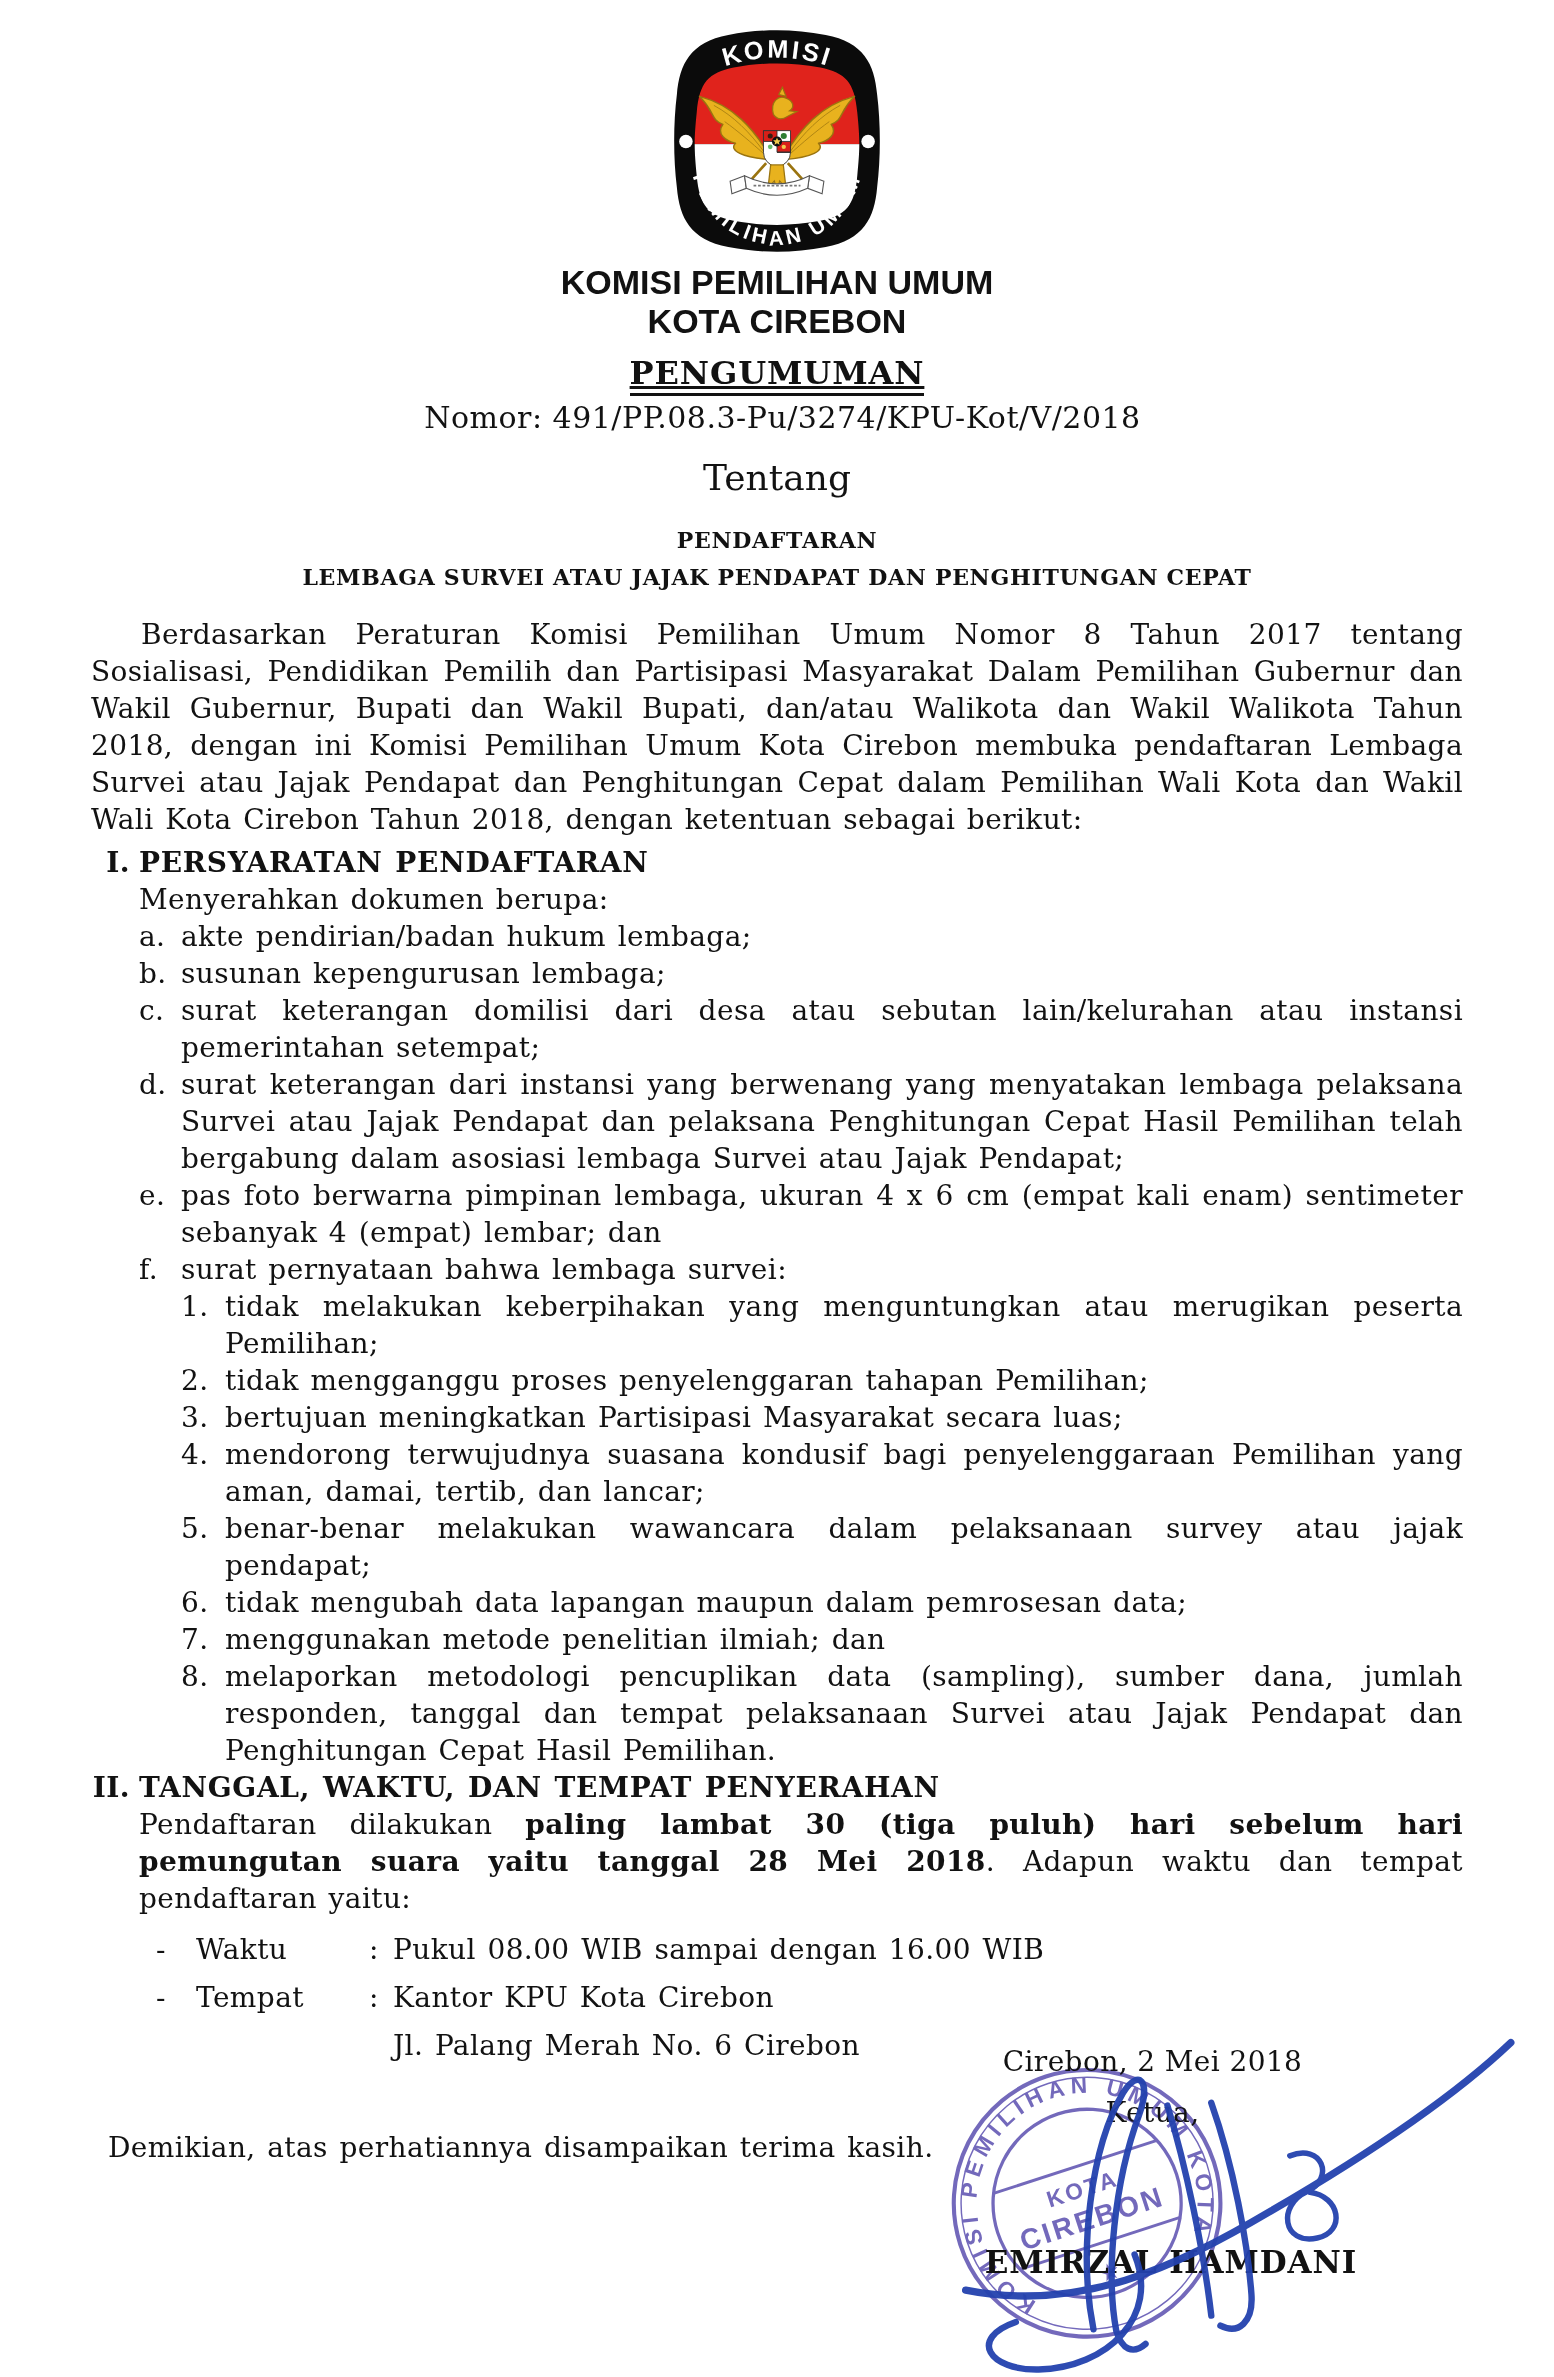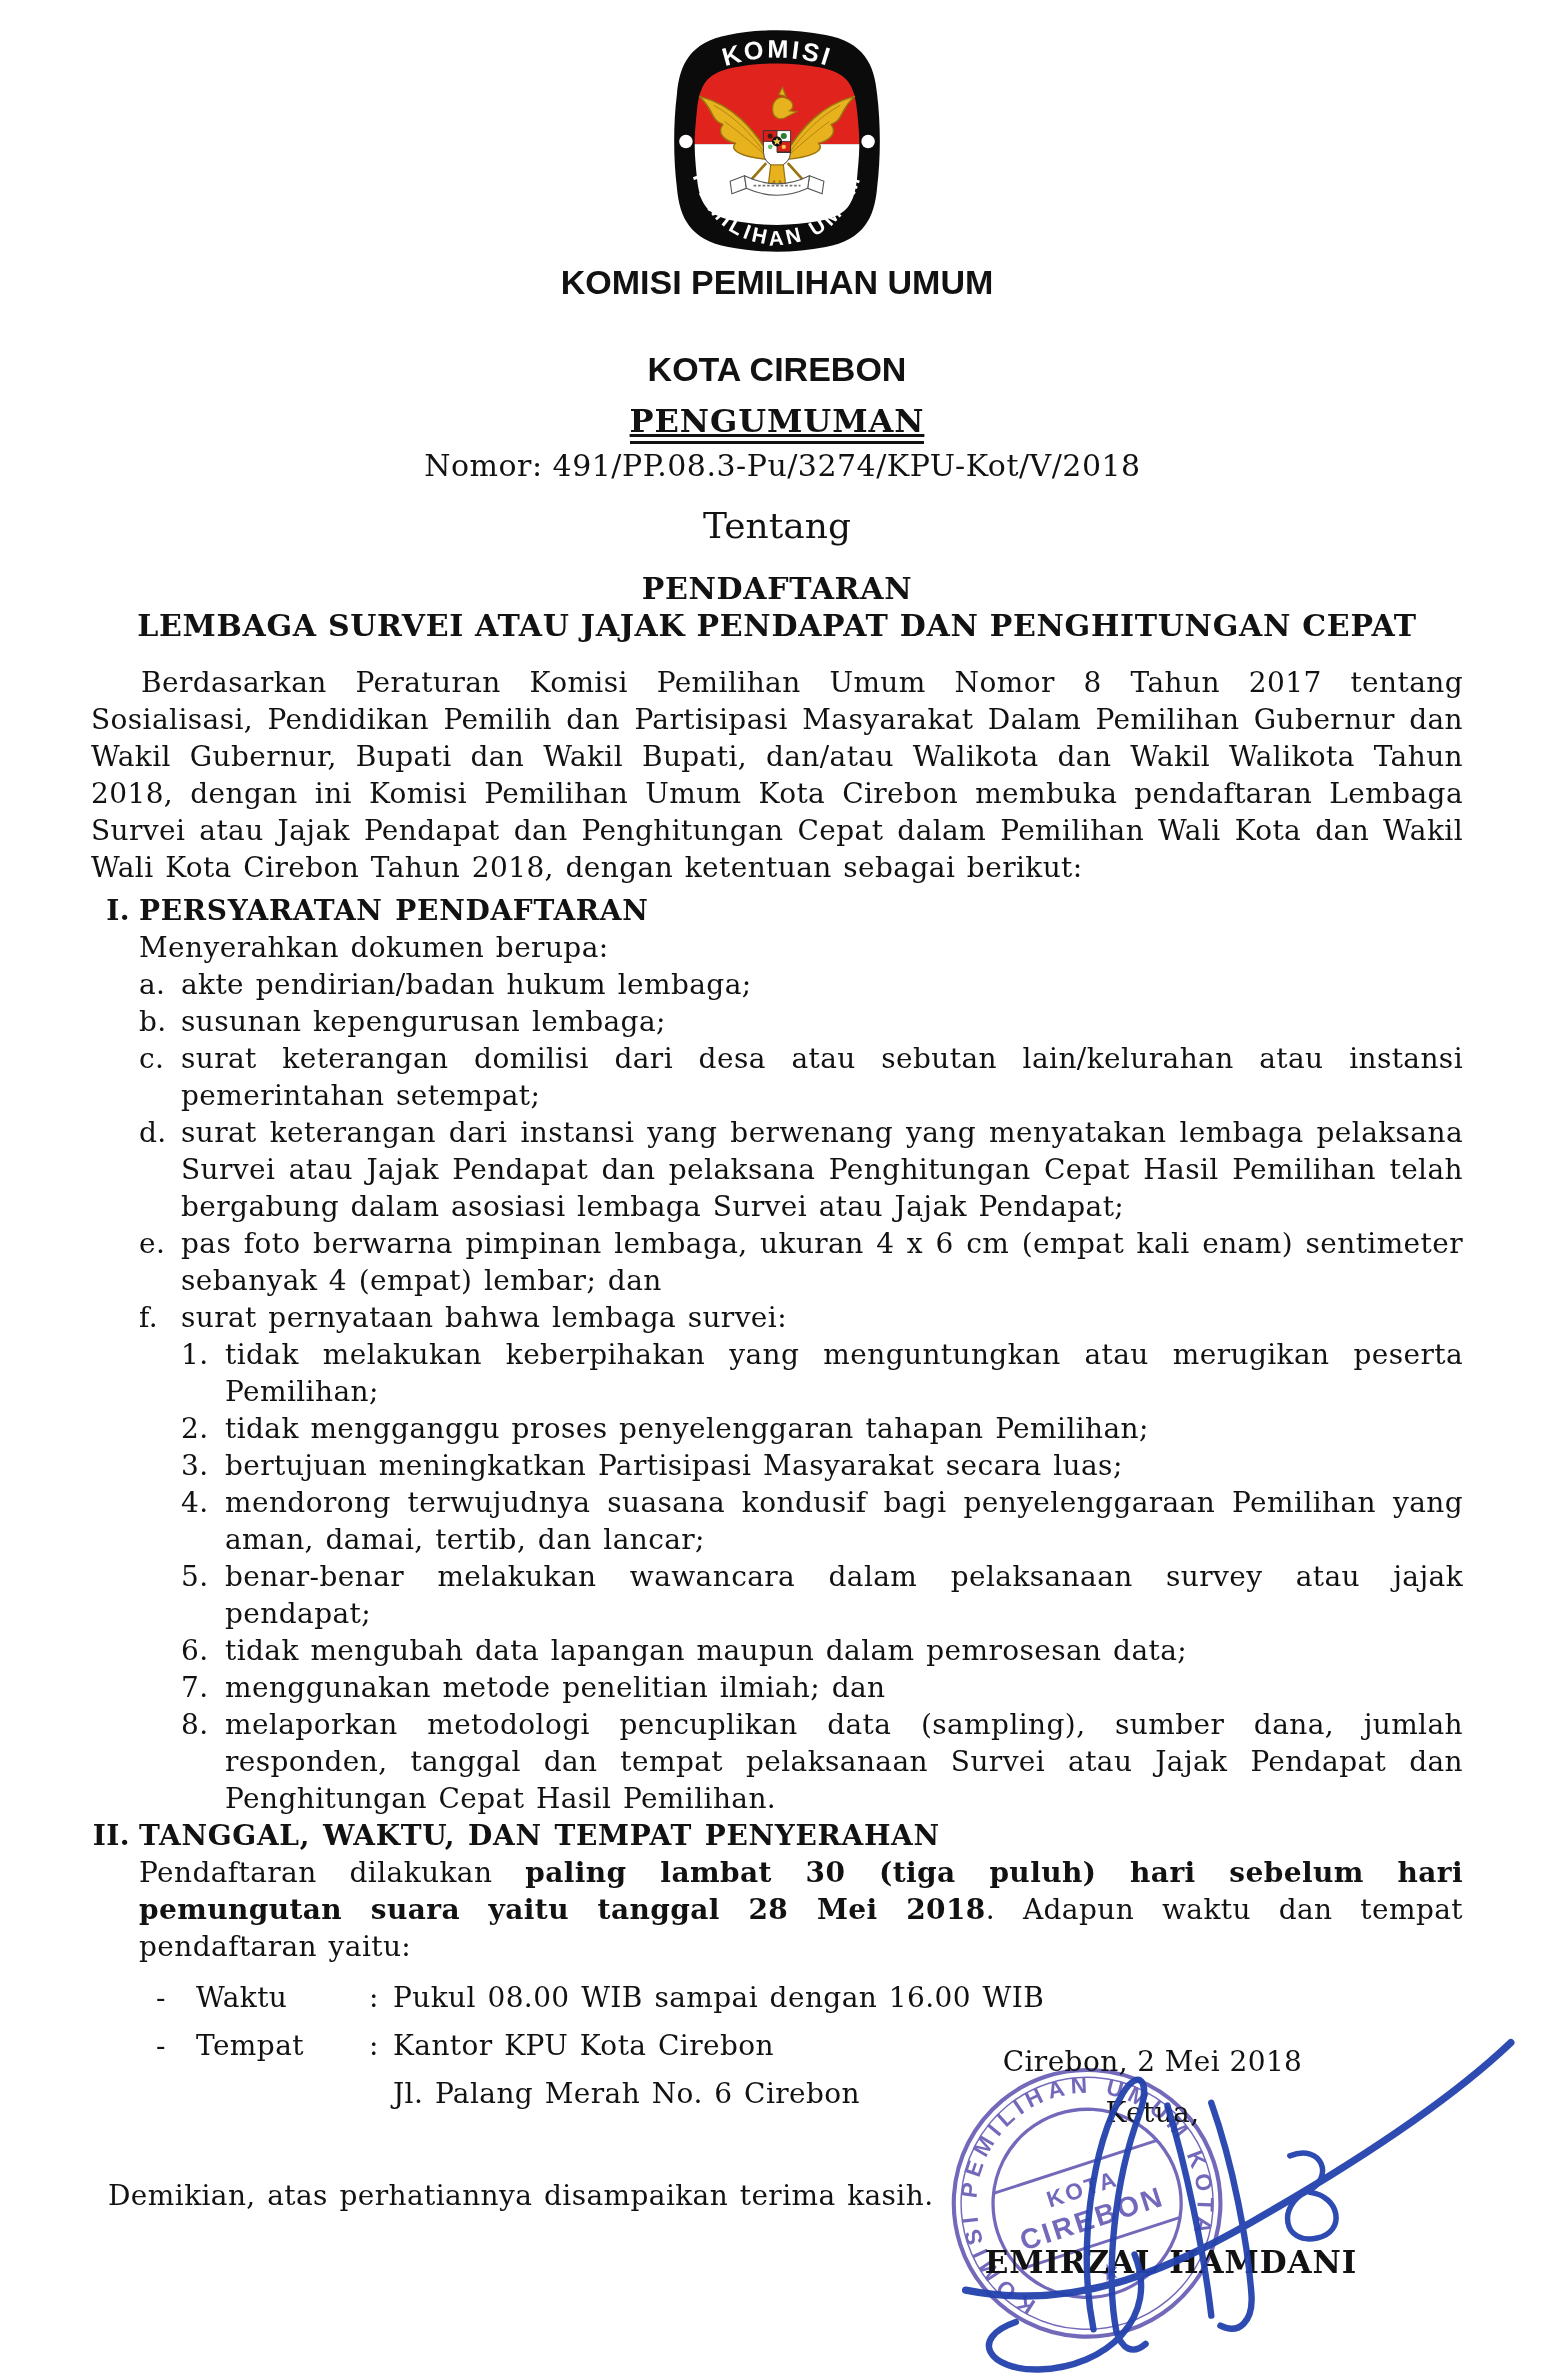--- a/index.html
+++ b/index.html
@@ -13,31 +13,30 @@
     box-sizing: border-box;
   }
   
   .header { text-align: center; padding-top: 25.6px; }
   .logo-wrap { display: flex; justify-content: center; }
   .logo { width: 218px; height: 230px; display: block; }
   .org-name, .org-city {
     font-family: "Liberation Sans", sans-serif;
     font-weight: bold; font-size: 34px; line-height: 39px;
     letter-spacing: 0px;
-    margin-top: 48px;
   }
   .org-name { margin-top: 7.3px; }
   .doc-type { margin-top: 12.8px; }
   .doc-type span {
     font-weight: bold; font-size: 32px; letter-spacing: 0.9px;
     border-bottom: 3.7px solid #111; padding-bottom: 0.9px; text-decoration: underline;
   }
   .doc-number { font-size: 30px; margin-top: 8.2px; letter-spacing: 0.5px; padding-left: 11px; }
   .tentang { font-size: 36px; margin-top: 22px; }
-  .subject { font-weight: bold; font-size: 30px; line-height: 37px; letter-spacing: 0.7px; }
+  .subject { font-weight: bold; font-size: 22px; line-height: 37px; letter-spacing: 0.7px; }
   .subject.first { margin-top: 24px; }
   
   .bodytext { font-size: 28px; line-height: 37px; letter-spacing: 0.4px; word-spacing: 2.3px; }
   .intro { margin: 20px 91px 6px 91px; text-align: justify; text-indent: 50px; }
   .sec { display: flex; margin: 0 91px; font-weight: bold; }
   .sec-num { flex: 0 0 48px; text-align: right; padding-right: 9.1px; box-sizing: border-box; }
   .sec-title { flex: 1; letter-spacing: 0.7px; }
   .lead { margin: 0 91px 0 139px; }
   .letter-list { margin: 0 91px 0 139px; }
   .num-list { margin: 0 91px 0 181px; }

